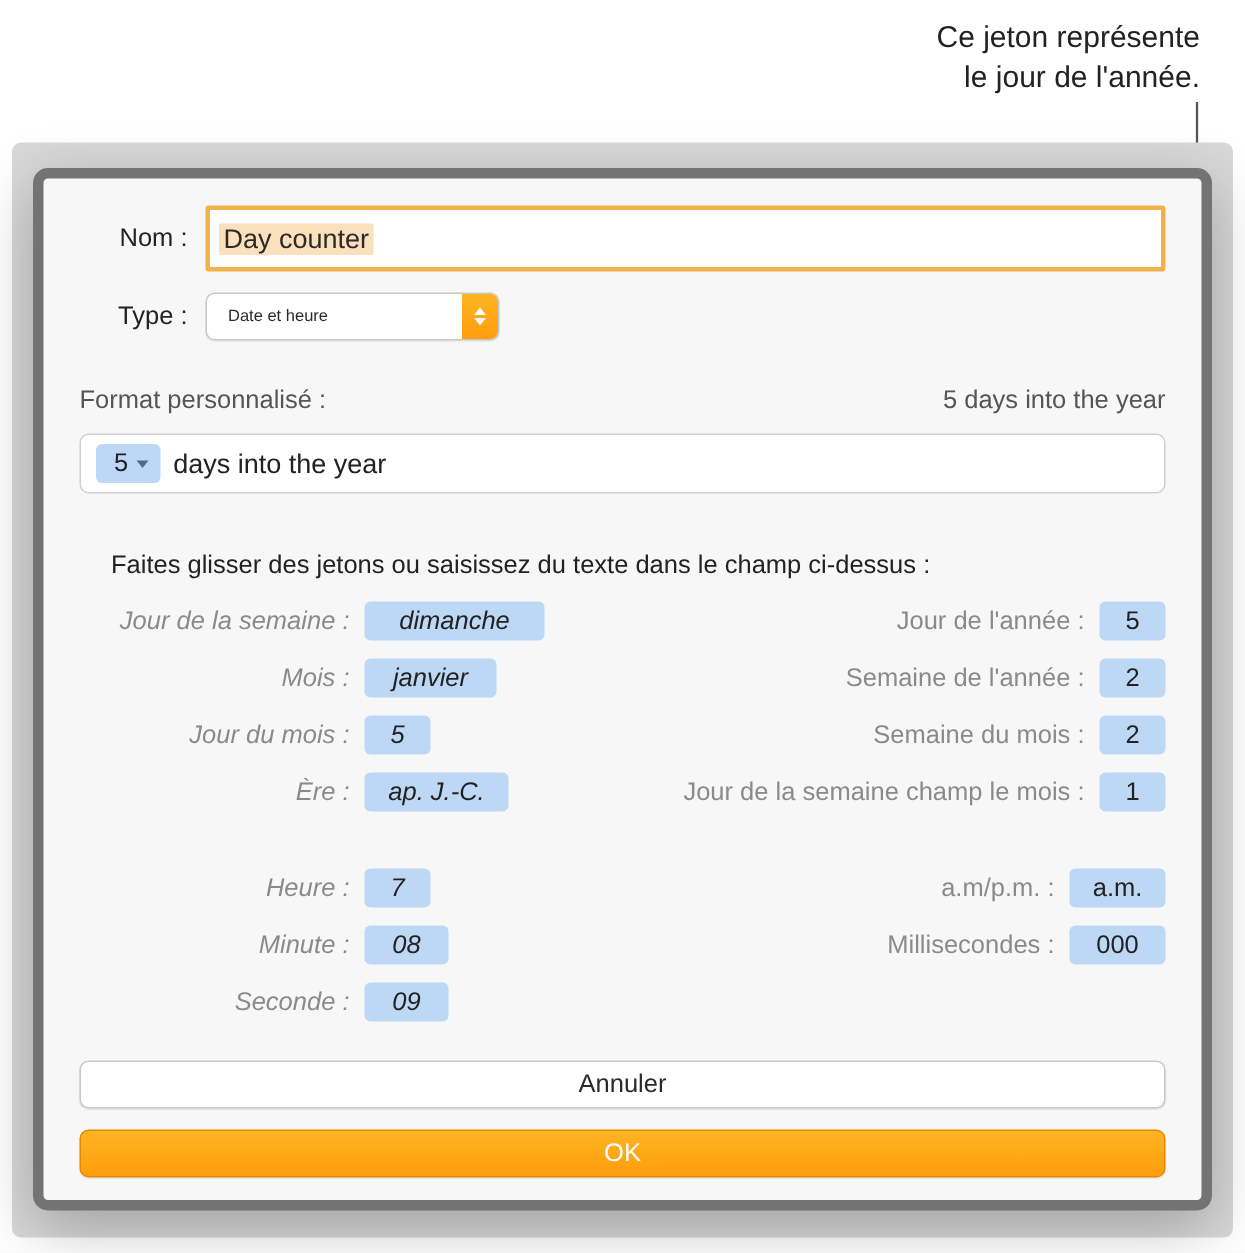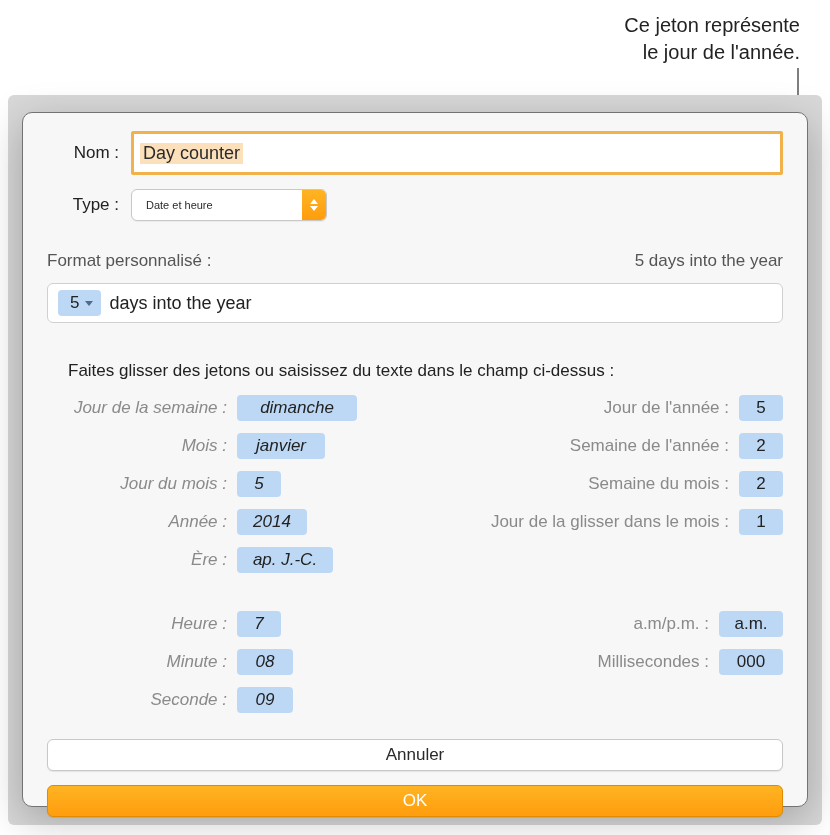--- a/index.html
+++ b/index.html
@@ -38,21 +38,21 @@
     background: #d8d8d8;
     border-radius: 6px;
   }
   .dialog {
     position: absolute;
     top: 112px;
     left: 22px;
     right: 22px;
     bottom: 28px;
     background: #f7f7f7;
-    border: 1px solid #737373;
+    border: 7px solid #737373;
     border-radius: 10px;
     box-shadow: 0 12px 40px rgba(0,0,0,0.25);
     display: flex;
     flex-direction: column;
   }
   .top-section {
     padding: 18px 24px 14px 24px;
   }
   .row {
     display: flex;
@@ -306,26 +306,20 @@
             <span>janvier</span>
           </span>
       </div>
       <div class="tok-row">
         <span class="tok-label">Jour du mois :</span>
         <span class="tok-chip">
             <span>5</span>
           </span>
       </div>
       <div class="tok-row">
-        <span class="tok-label">Année :</span>
-        <span class="tok-chip" style="min-width:70px">
-            <span>2014</span>
-          </span>
-      </div>
-      <div class="tok-row">
         <span class="tok-label">Ère :</span>
         <span class="tok-chip" style="min-width:96px">
             <span>ap. J.-C.</span>
           </span>
       </div>
     </div>
     <div class="col right-col">
       <div class="tok-row">
         <span class="tok-label">Jour de l'année :</span>
         <span class="tok-chip">
@@ -338,21 +332,21 @@
             <span>2</span>
           </span>
       </div>
       <div class="tok-row">
         <span class="tok-label">Semaine du mois :</span>
         <span class="tok-chip">
             <span>2</span>
           </span>
       </div>
       <div class="tok-row">
-        <span class="tok-label">Jour de la glisser dans le mois :</span>
+        <span class="tok-label">Jour de la semaine champ le mois :</span>
         <span class="tok-chip">
             <span>1</span>
           </span>
       </div>
     </div>
   </div>
 
   <div class="divider"></div>
 
   <div class="time-section">

